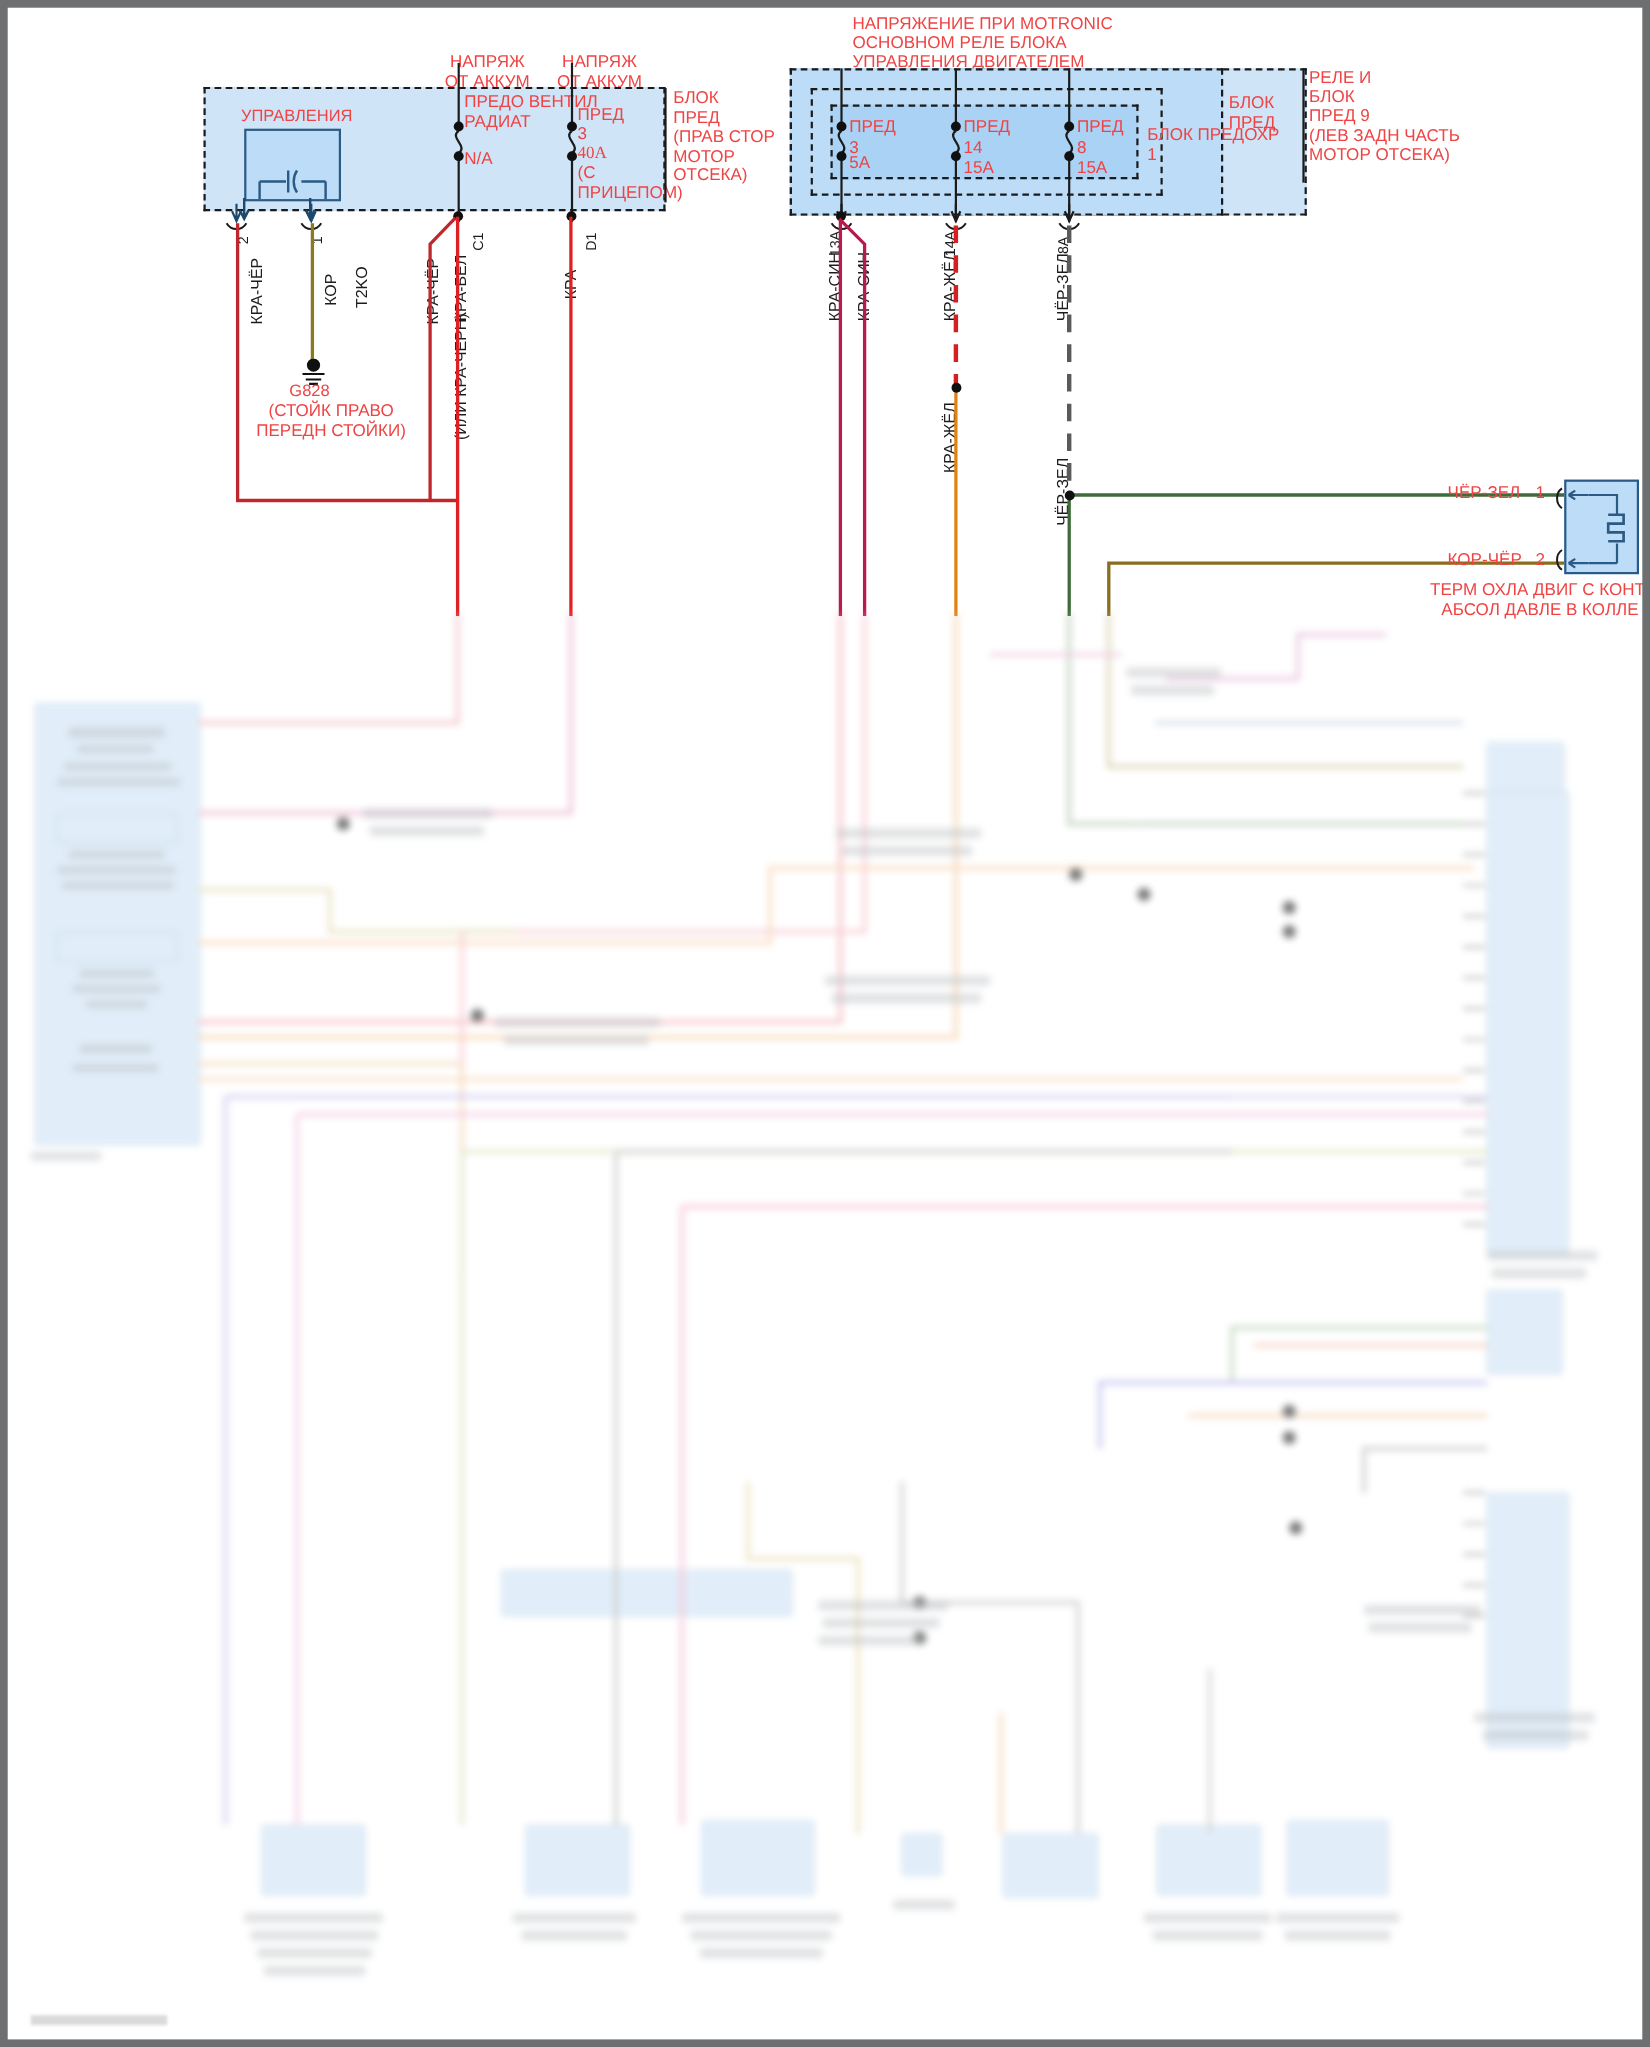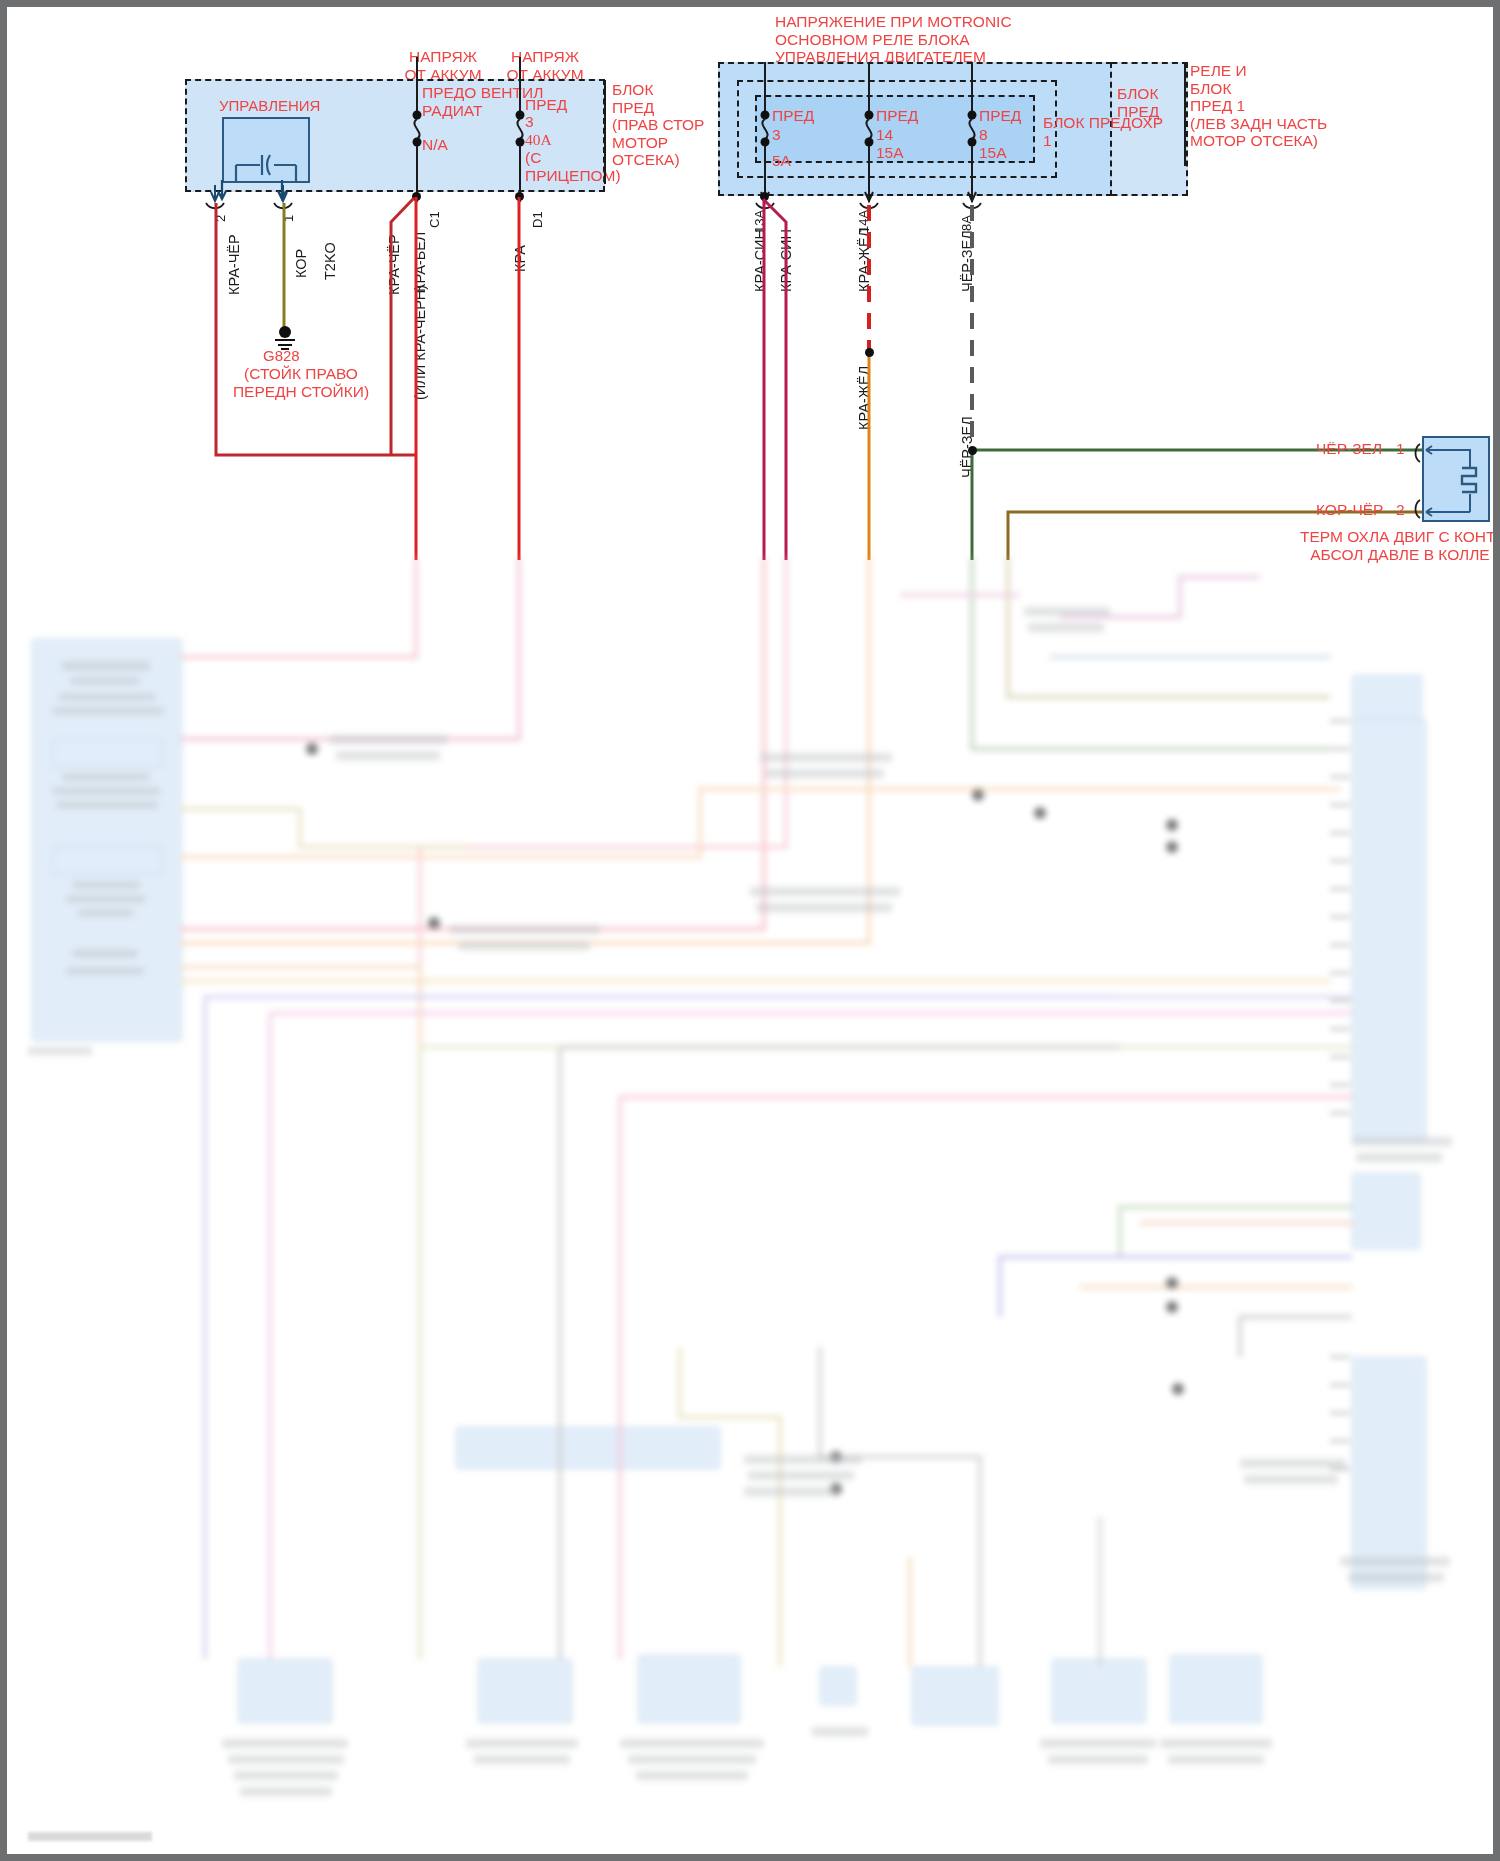--- a/index.html
+++ b/index.html
@@ -96,21 +96,21 @@
 
     <svg style="position:absolute;left:751px;top:62px;" width="30" height="140">
       <path d="M14 0 L14 51" stroke="#1b1b1b" stroke-width="2" fill="none"></path>
       <circle cx="14" cy="53" r="4.5" fill="#101010"></circle>
       <path d="M14 57 C5 63 23 71 14 77" stroke="#1b1b1b" stroke-width="2" fill="none"></path>
       <circle cx="14" cy="80" r="4.5" fill="#101010"></circle>
       <path d="M14 84 L14 140" stroke="#1b1b1b" stroke-width="2" fill="none"></path>
     </svg>
     <div class="tx" style="left:772px;top:107px;">ПРЕД</div>
     <div class="tx" style="left:772px;top:126px;">3</div>
-    <div class="tx" style="left:772px;top:152px;">5А</div>
+    <div class="tx" style="left:772px;top:140px;">5А</div>
 
     <svg style="position:absolute;left:855px;top:62px;" width="30" height="140">
       <path d="M14 0 L14 51" stroke="#1b1b1b" stroke-width="2" fill="none"></path>
       <circle cx="14" cy="53" r="4.5" fill="#101010"></circle>
       <path d="M14 57 C5 63 23 71 14 77" stroke="#1b1b1b" stroke-width="2" fill="none"></path>
       <circle cx="14" cy="80" r="4.5" fill="#101010"></circle>
       <path d="M14 84 L14 140" stroke="#1b1b1b" stroke-width="2" fill="none"></path>
     </svg>
     <div class="tx" style="left:876px;top:107px;">ПРЕД</div>
     <div class="tx" style="left:876px;top:126px;">14</div>
@@ -126,21 +126,21 @@
     <div class="tx" style="left:979px;top:107px;">ПРЕД</div>
     <div class="tx" style="left:979px;top:126px;">8</div>
     <div class="tx" style="left:979px;top:144px;">15А</div>
 
     <div class="tx" style="left:1043px;top:114px;">БЛОК ПРЕДОХР
 1</div>
     <div class="tx" style="left:1117px;top:85px;">БЛОК
 ПРЕД</div>
     <div class="tx" style="left:1190px;top:62px;">РЕЛЕ И
 БЛОК
-ПРЕД 1
+ПРЕД 9
 (ЛЕВ ЗАДН ЧАСТЬ
 МОТОР ОТСЕКА)</div>
     <div style="position:absolute;left:1184px;top:62px;width:2px;height:104px;background:#1b1b1b;"></div>
 
     <svg style="position:absolute;left:200px;top:185px;" width="980" height="34">
 
       <path d="M15 0 L15 14 M11 7 L15 16 L19 7" stroke="#1b4a70" stroke-width="2" fill="none"></path>
       <path d="M6 18 C10 25 20 25 24 18" stroke="#1b1b1b" stroke-width="1.8" fill="none"></path>
 
       <path d="M83 0 L83 14 M79 7 L83 16 L87 7" stroke="#1b4a70" stroke-width="2" fill="none"></path>

